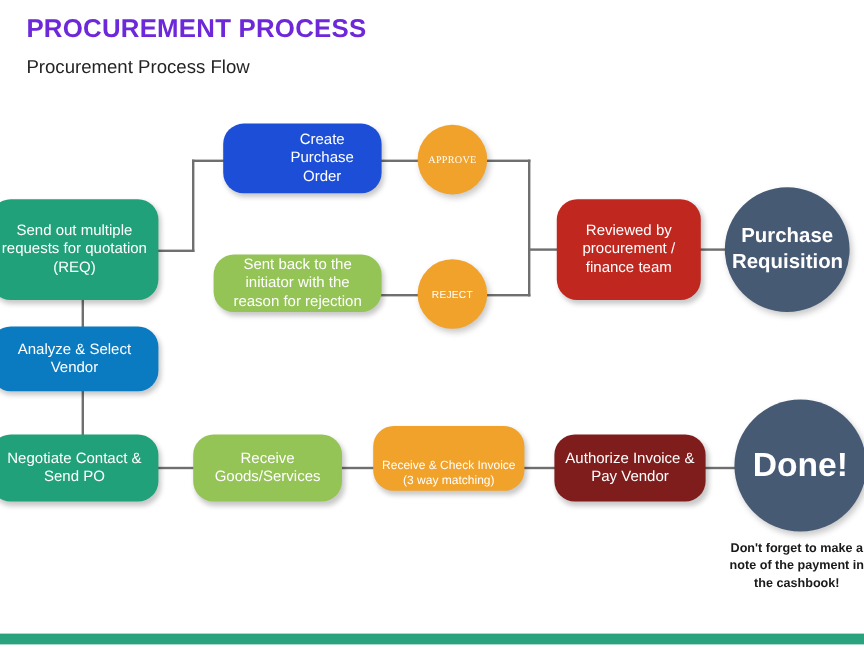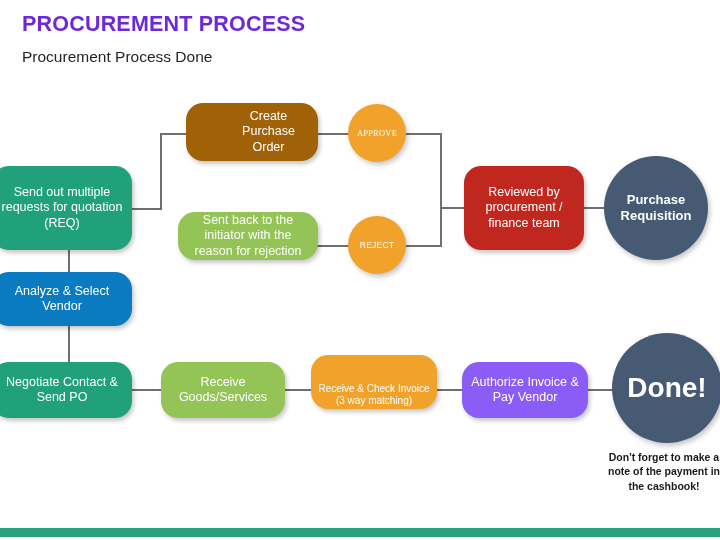--- a/index.html
+++ b/index.html
@@ -90,21 +90,21 @@
     width: 720px;
     height: 9px;
   }
 </style>
 </head>
 <body>
 
 <div id="stage">
 
   <div class="title">PROCUREMENT PROCESS</div>
-  <div class="subtitle">Procurement Process Done</div>
+  <div class="subtitle">Procurement Process Flow</div>
 
   <div class="conn conn-h" style="left:130px; top:208px; width:32px;"></div>
 
   <div class="conn conn-v" style="left:160px; top:133px; height:77px;"></div>
 
   <div class="conn conn-h" style="left:160px; top:133px; width:36px;"></div>
 
   <div class="conn conn-h" style="left:316px; top:133px; width:36px;"></div>
 
   <div class="conn conn-h" style="left:316px; top:245px; width:36px;"></div>
@@ -129,57 +129,57 @@
   <div class="conn conn-h" style="left:586px; top:389px; width:28px;"></div>
 
   <div class="node rounded" style="left:-8px; top:166px; width:140px; height:84px; background:#21a179; font-size:12.5px;">
     <span class="label">Send out multiple requests for quotation (REQ)</span>
   </div>
 
   <div class="node rounded" style="left:-8px; top:272px; width:140px; height:54px; background:#0b7bc1; font-size:12.5px;">
     <span class="label">Analyze &amp; Select Vendor</span>
   </div>
 
-  <div class="node rounded" style="left:186px; top:103px; width:132px; height:58px; background:#a16207; font-size:12.5px;padding-left:39px;">
+  <div class="node rounded" style="left:186px; top:103px; width:132px; height:58px; background:#1d4ed8; font-size:12.5px;padding-left:39px;">
     <span class="label">Create Purchase Order</span>
   </div>
 
   <div class="node rounded" style="left:178px; top:212px; width:140px; height:48px; background:#94c356; font-size:12.5px;">
     <span class="label">Sent back to the initiator with the reason for rejection</span>
   </div>
 
   <div class="node circle" style="left:348px; top:104px; width:58px; height:58px; background:#f0a22a; font-size:8.5px; letter-spacing:0.2px;font-family:Liberation Serif, serif;">
     <span class="label">APPROVE</span>
   </div>
 
   <div class="node rounded" style="left:464px; top:166px; width:120px; height:84px; background:#c0271f; font-size:12.5px;">
     <span class="label">Reviewed by procurement / finance team</span>
   </div>
 
   <div class="node circle" style="left:348px; top:216px; width:58px; height:58px; background:#f0a22a; font-size:8.5px; letter-spacing:0.2px;">
     <span class="label">REJECT</span>
   </div>
 
-  <div class="node circle" style="left:604px; top:156px; width:104px; height:104px; background:#475a74; font-size:13px; font-weight:bold;">
+  <div class="node circle" style="left:604px; top:156px; width:104px; height:104px; background:#475a74; font-size:17px; font-weight:bold;">
     <span class="label">Purchase Requisition</span>
   </div>
 
   <div class="node rounded" style="left:-8px; top:362px; width:140px; height:56px; background:#21a179; font-size:12.5px;">
     <span class="label">Negotiate Contact &amp; Send PO</span>
   </div>
 
   <div class="node rounded" style="left:161px; top:362px; width:124px; height:56px; background:#94c356; font-size:12.5px;">
     <span class="label">Receive Goods/Services</span>
   </div>
 
   <div class="node rounded" style="left:311px; top:355px; width:126px; height:54px; background:#f0a22a; font-size:10px;align-items:flex-end;">
     <span class="label">Receive &amp; Check Invoice (3 way matching)</span>
   </div>
 
-  <div class="node rounded" style="left:462px; top:362px; width:126px; height:56px; background:#8b5cf6; font-size:12.5px;">
+  <div class="node rounded" style="left:462px; top:362px; width:126px; height:56px; background:#7f1d1d; font-size:12.5px;">
     <span class="label">Authorize Invoice &amp; Pay Vendor</span>
   </div>
 
   <div class="node circle" style="left:612px; top:333px; width:110px; height:110px; background:#475a74; font-size:28px; font-weight:bold;">
     <span class="label">Done!</span>
   </div>
 
   <div class="footnote" style="left:604px; top:450px; width:120px;">Don't forget to make a note of the payment in the cashbook!</div>
 
   <div class="accent-bar" style="top:528px; background:#2aa27e;"></div>

